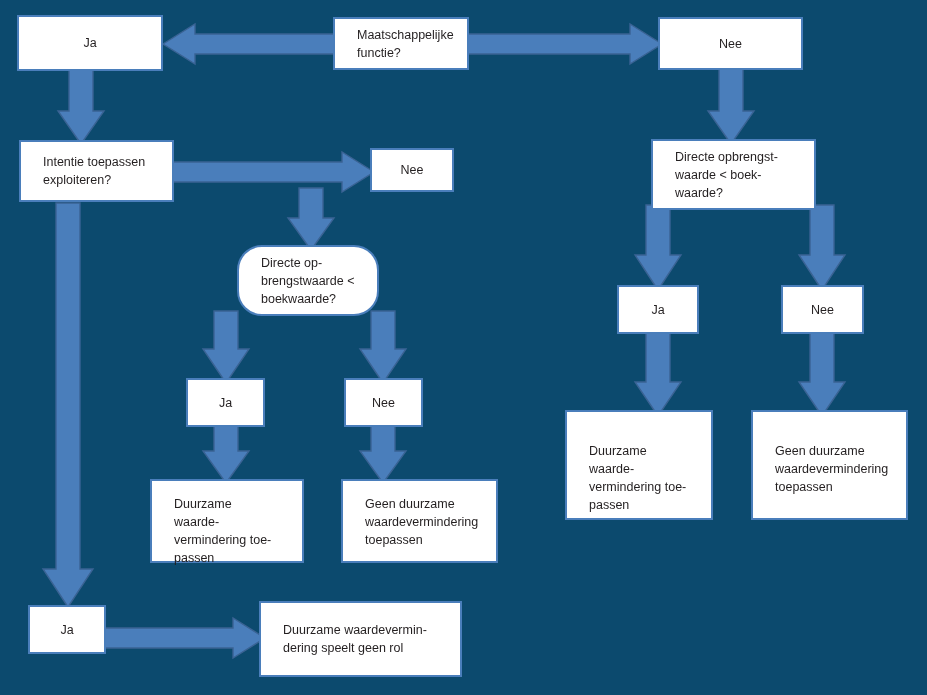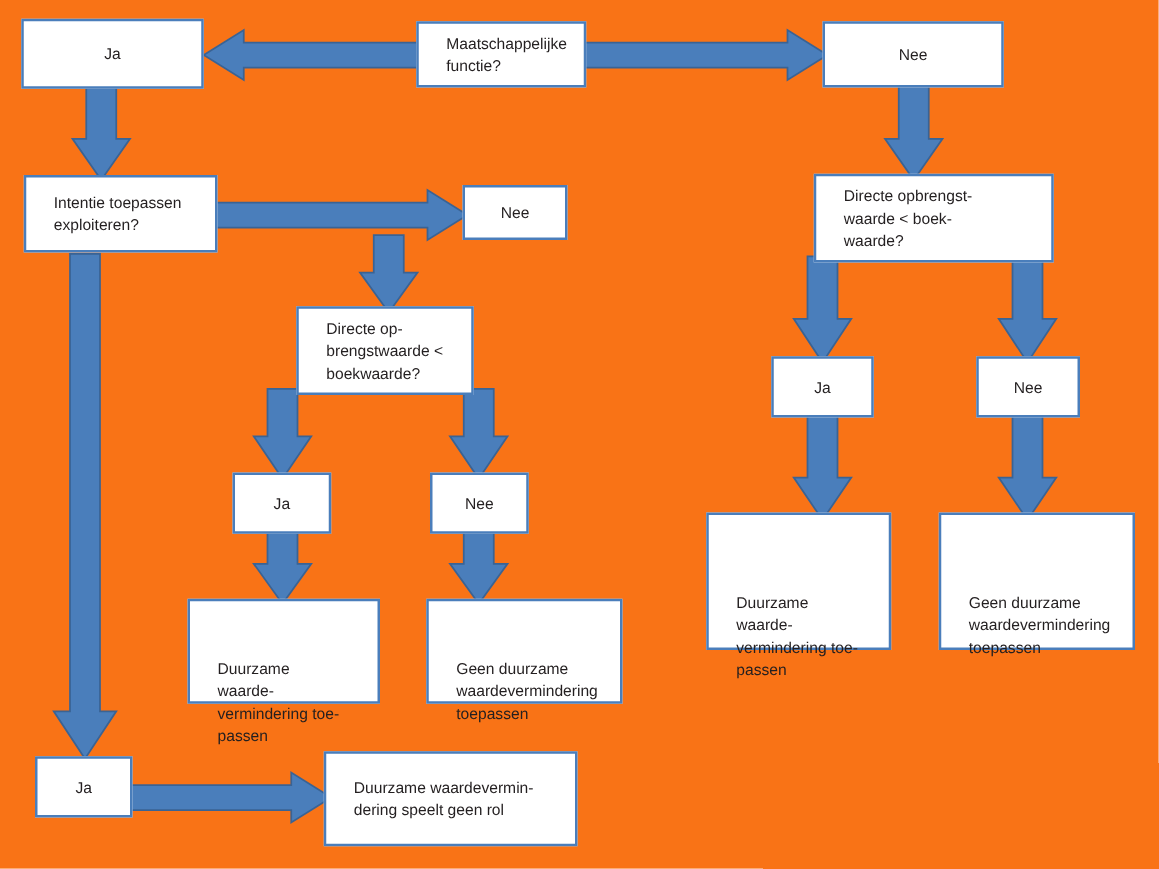--- a/index.html
+++ b/index.html
@@ -4,21 +4,21 @@
 <style>
   html, body {
     margin: 0;
     padding: 0;
     background: #ffffff;
   }
   #canvas {
     position: relative;
     width: 927px;
     height: 695px;
-    background: #f97316;
+    background: #0c4a6e;
     overflow: hidden;
     font-family: "Liberation Sans", sans-serif;
   }
   .node {
     position: absolute;
     box-sizing: border-box;
     background: #ffffff;
     border: 2px solid #4a7ebb;
     z-index: 5;
   }
@@ -41,21 +41,20 @@
   
   .node.textbox .label {
     top: 50%;
     transform: translateY(-50%);
     text-align: left;
     padding: 0 22px;
   }
   .node.textbox.topalign .label {
     top: 11px;
     transform: none;
-    margin-top: 31px;
   }
   .arrow {
     position: absolute;
     z-index: 2;
   }
   .arrow svg { display: block; overflow: visible; }
 </style>
 </head>
 <body>
 
@@ -172,27 +171,27 @@
 
   <div class="node textbox" style="left:19px; top:140px; width:155px; height:62px;">
     <div class="label">Intentie toepassen
 exploiteren?</div>
   </div>
 
   <div class="node center" style="left:370px; top:148px; width:84px; height:44px;">
     <div class="label">Nee</div>
   </div>
 
-  <div class="node textbox" style="left:651px; top:139px; width:192px; height:71px;">
+  <div class="node textbox" style="left:651px; top:139px; width:165px; height:71px;">
     <div class="label">Directe opbrengst-
 waarde &lt; boek-
 waarde?</div>
   </div>
 
-  <div class="node textbox" style="left:237px; top:245px; width:142px; height:71px;">
+  <div class="node textbox" style="left:237px; top:245px; width:142px; height:71px;border-radius:25px;">
     <div class="label">Directe op-
 brengstwaarde &lt;
 boekwaarde?</div>
   </div>
 
   <div class="node center" style="left:617px; top:285px; width:82px; height:49px;">
     <div class="label">Ja</div>
   </div>
 
   <div class="node center" style="left:781px; top:285px; width:83px; height:49px;">

